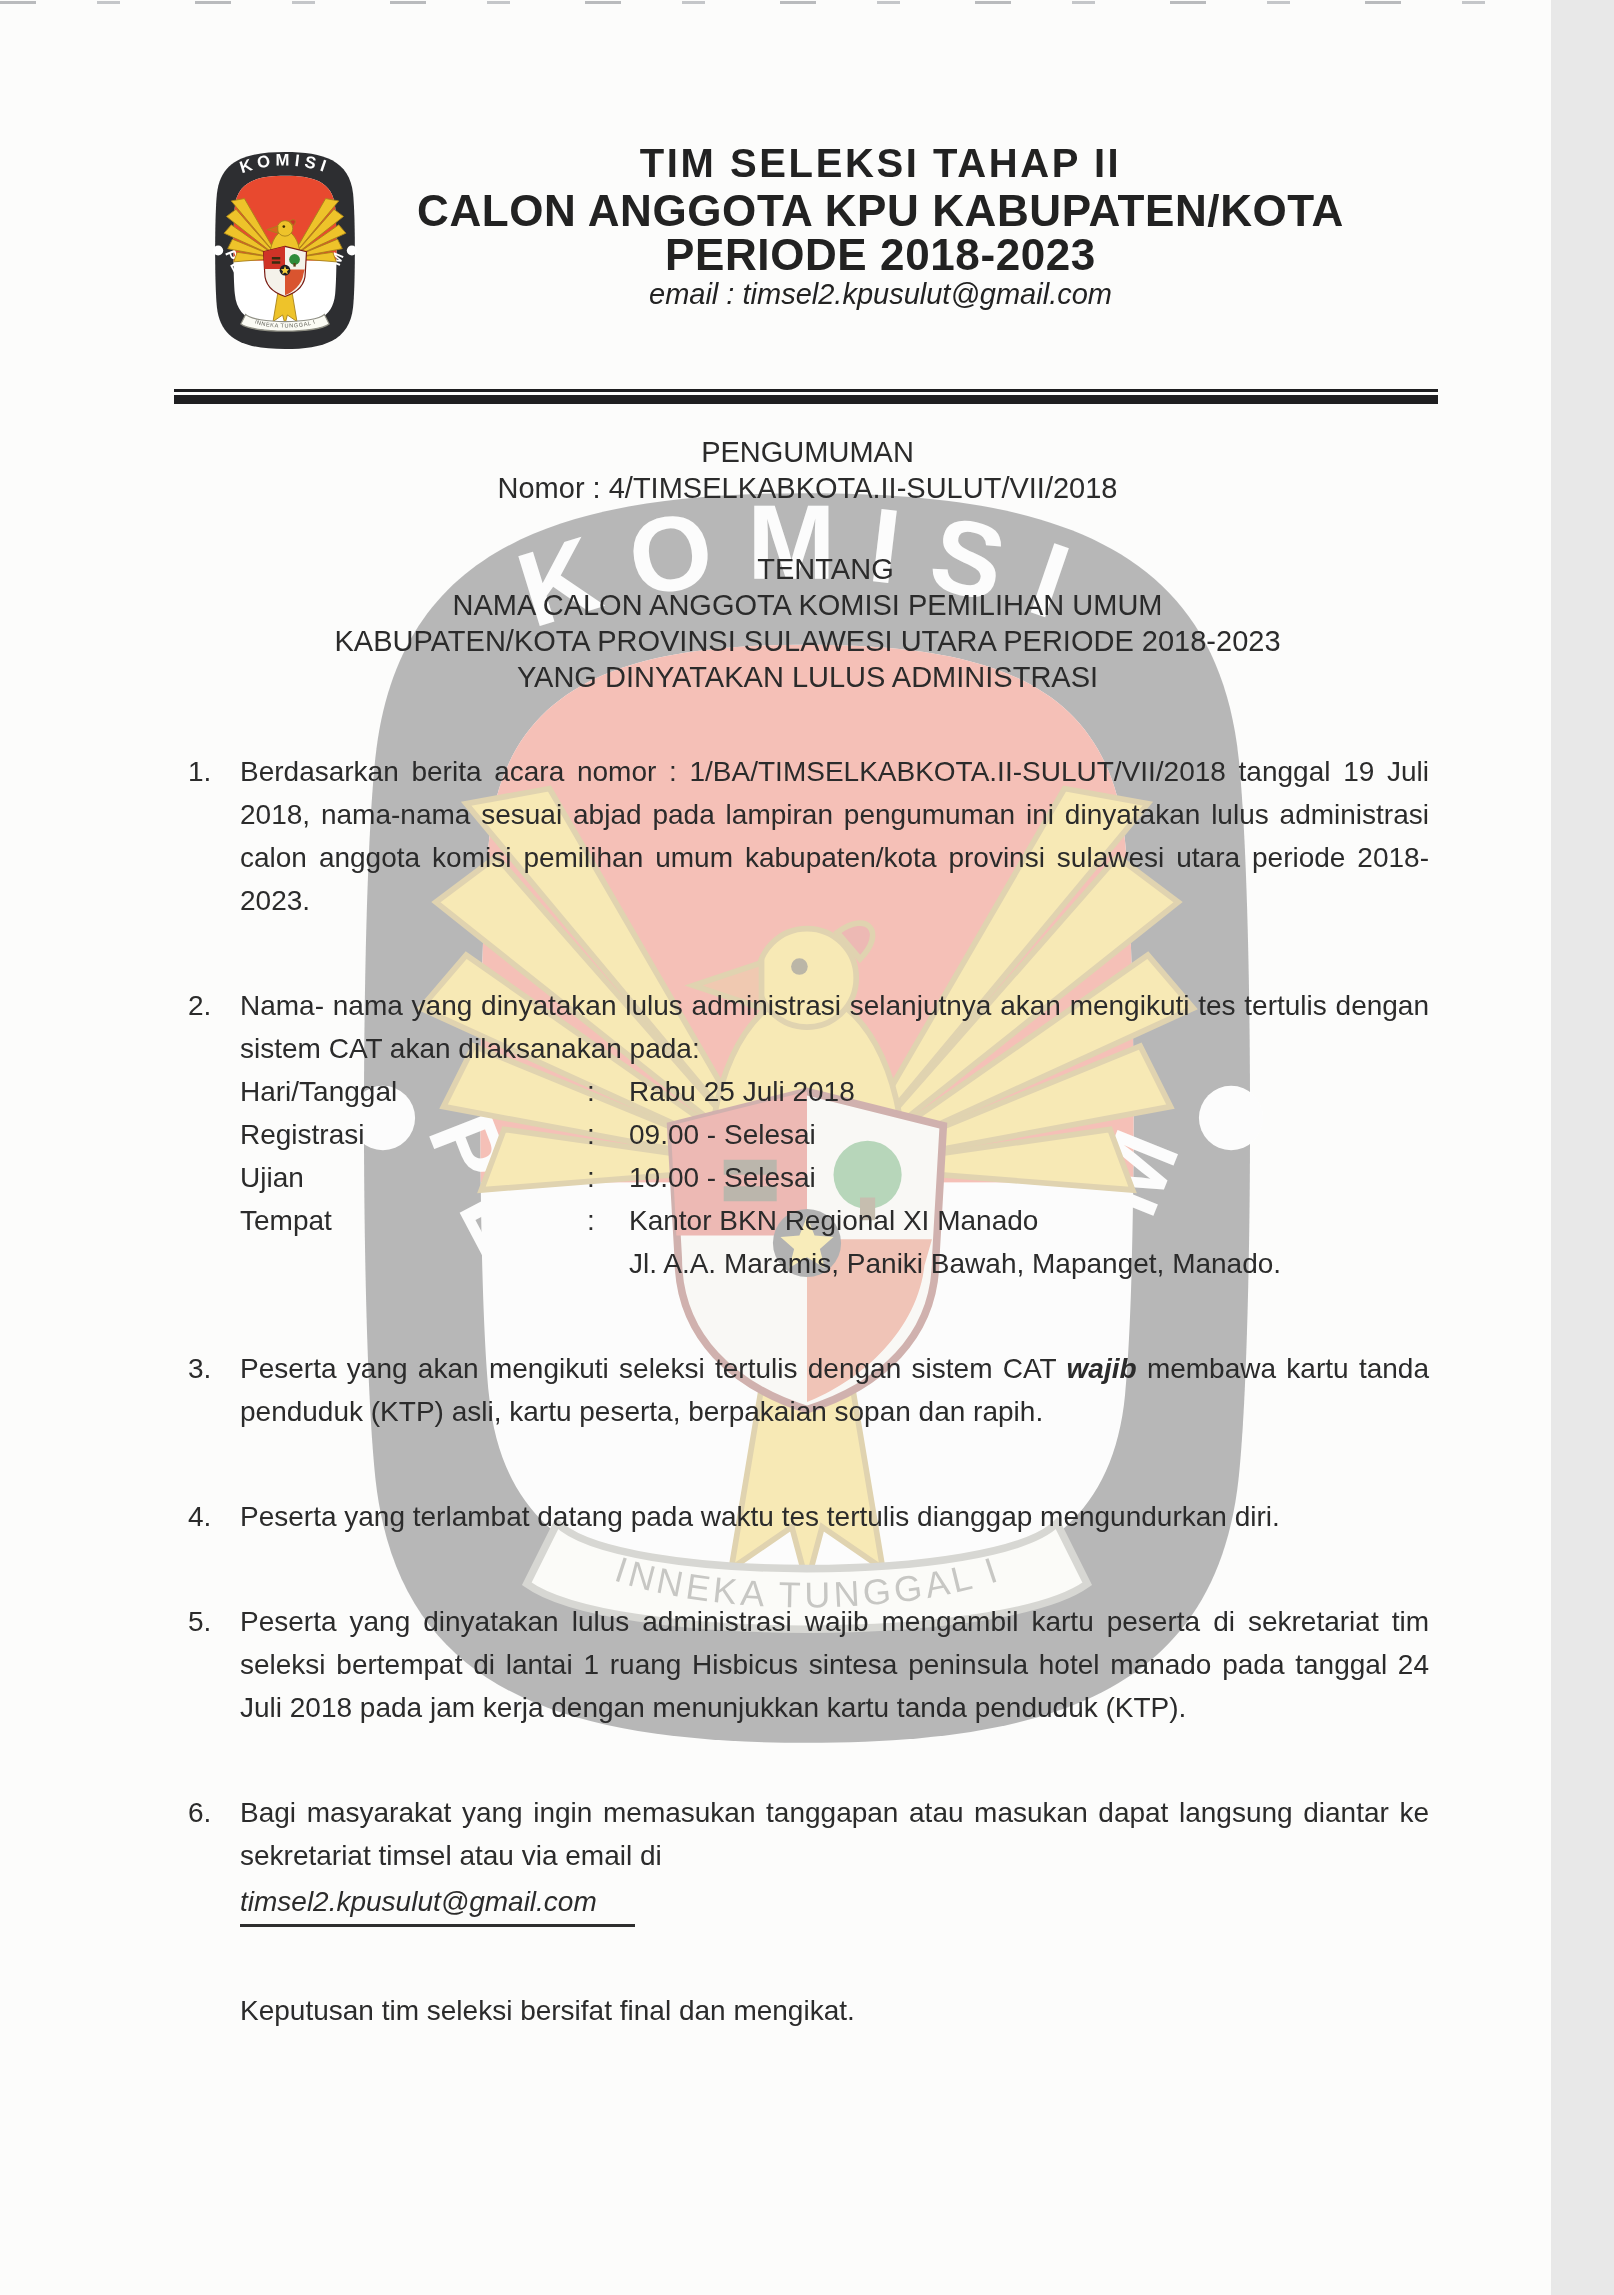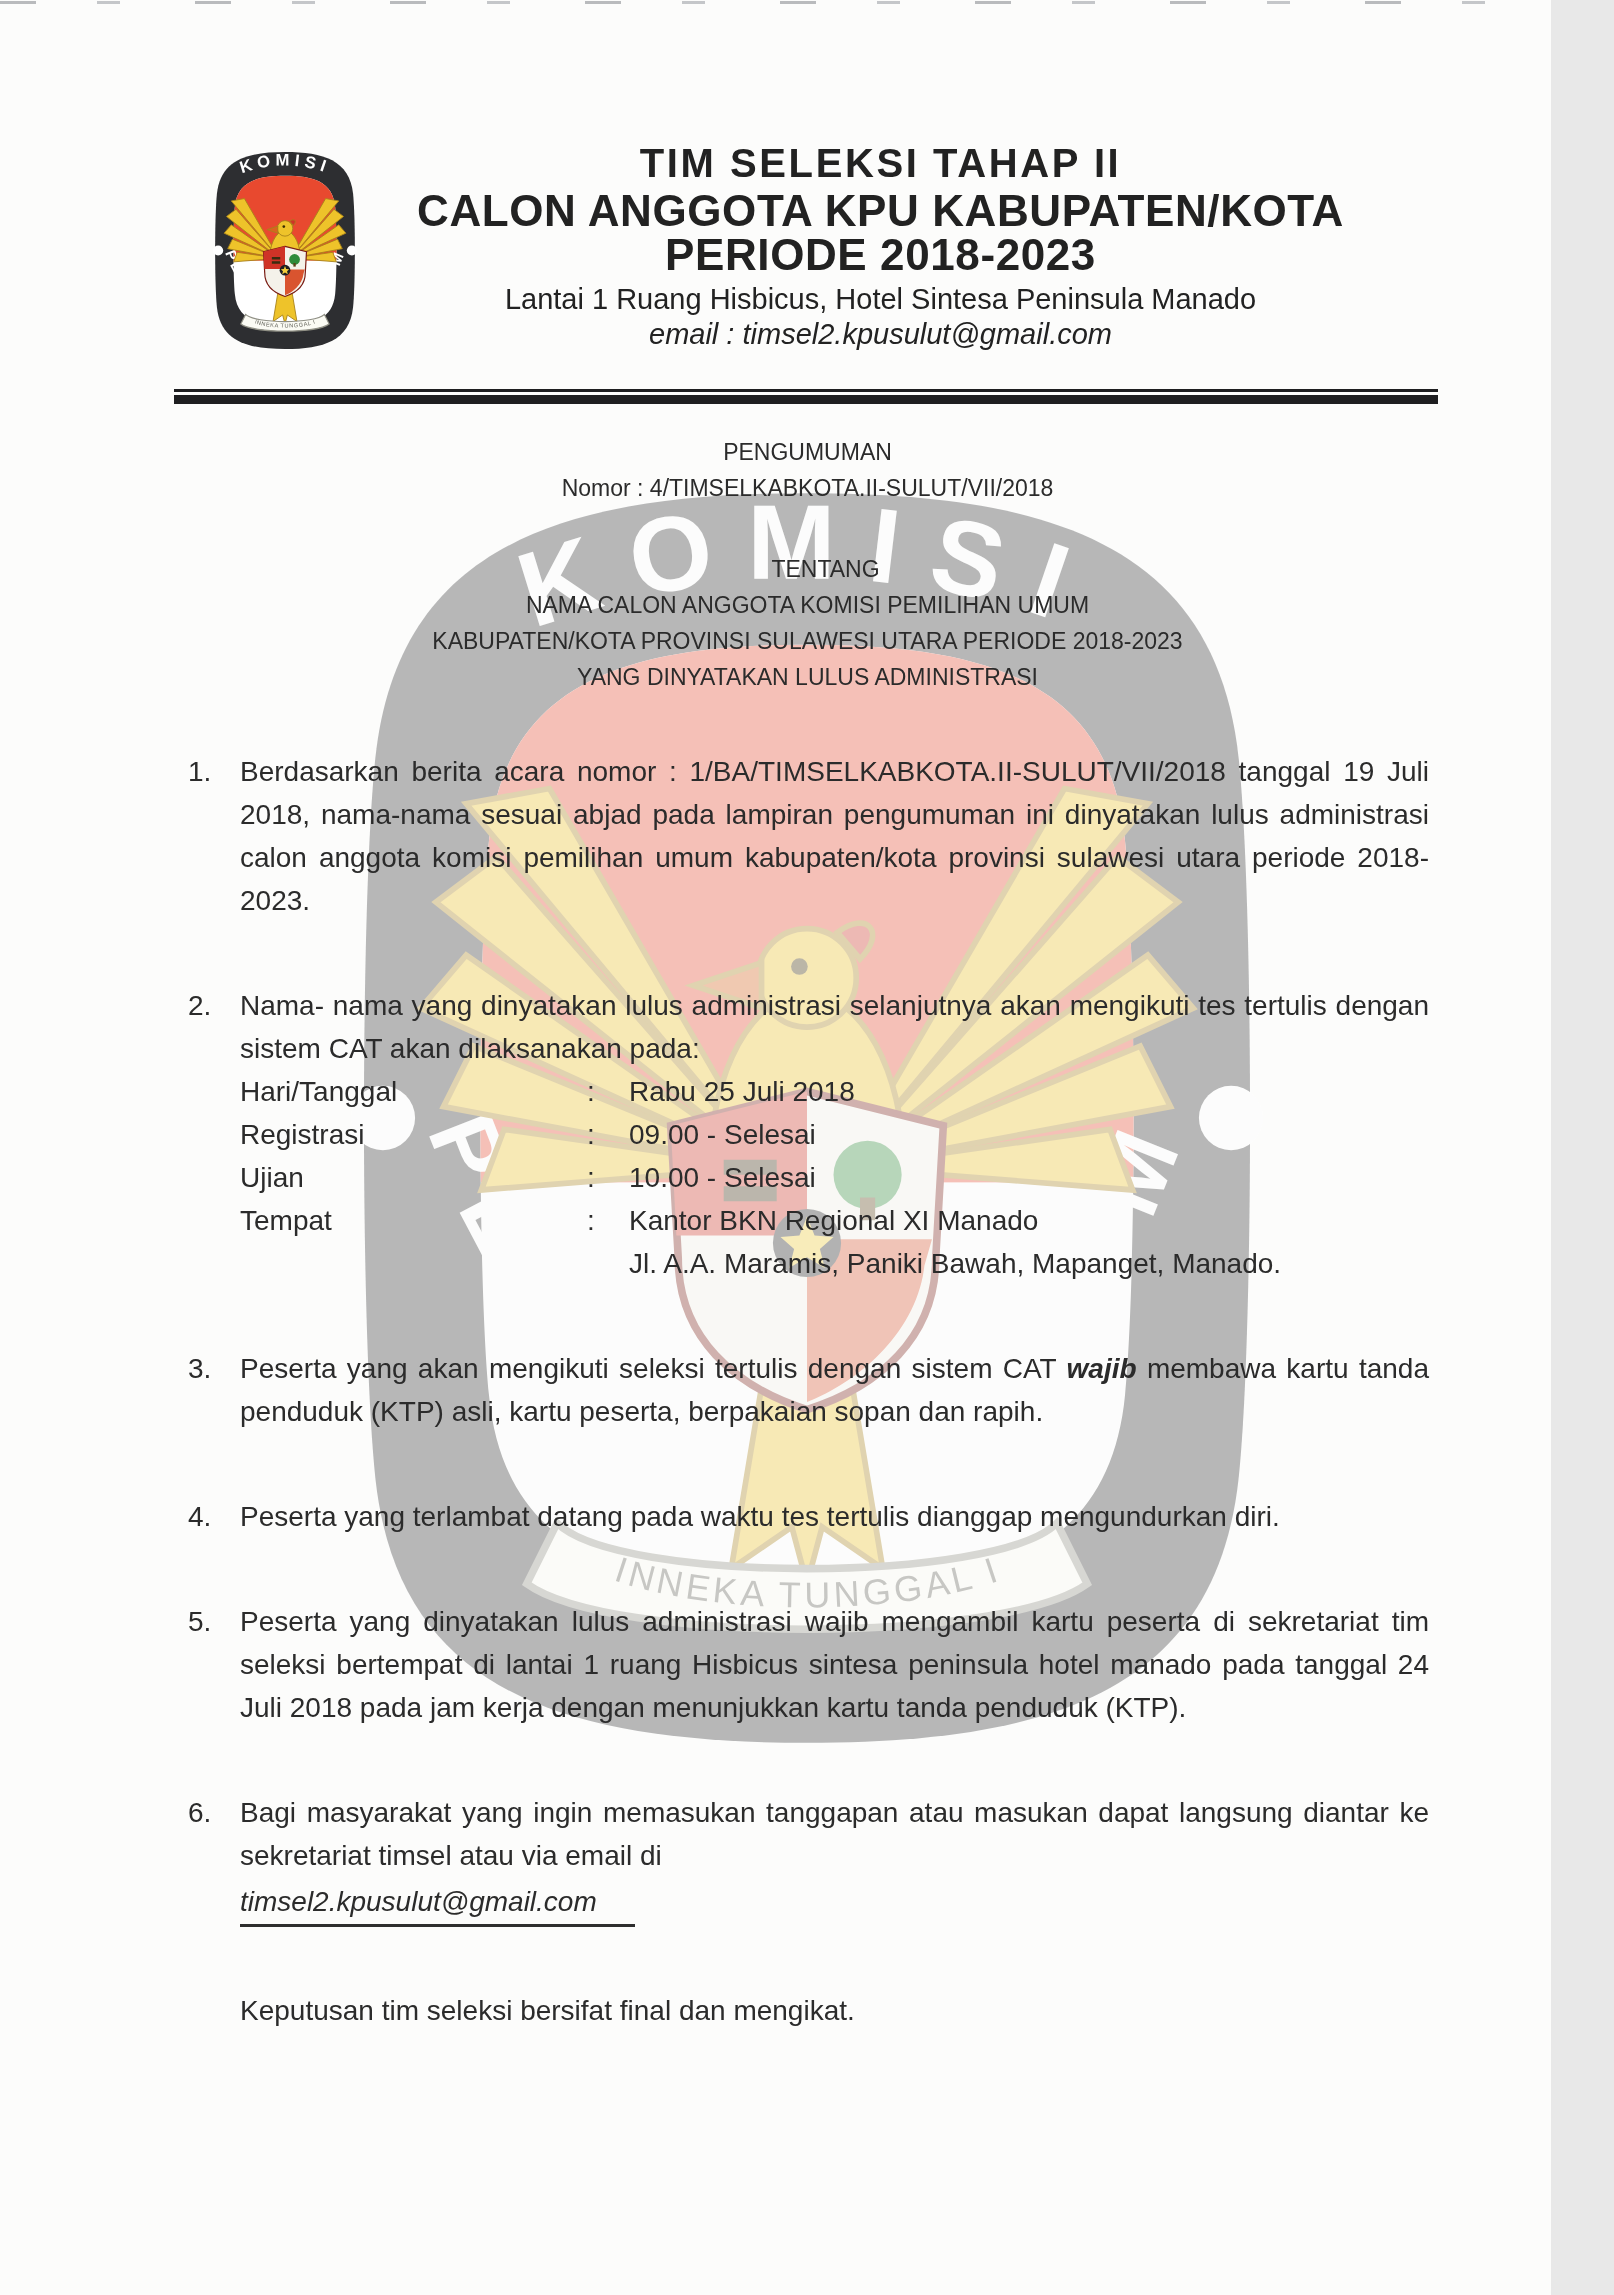--- a/index.html
+++ b/index.html
@@ -25,21 +25,21 @@
   .header-text{position:absolute; top:138px; left:390px; width:981px; text-align:center; color:#222;}
   .ht1{font-size:40px; font-weight:bold; letter-spacing:2.6px; line-height:51px; white-space:nowrap;}
   .ht2{font-size:44px; font-weight:bold; letter-spacing:0.6px; line-height:44px; white-space:nowrap;}
   .ht-addr{font-size:29px; line-height:36px; margin-top:3.9px; white-space:nowrap;}
   .ht-email{font-size:29px; font-style:italic; line-height:35px; white-space:nowrap;}
   .rule{position:absolute; top:389px; left:174px; width:1264px;}
   .rule-thin{height:3.2px; background:#1e1e20;}
   .rule-thick{height:8.4px; background:#1e1e20; margin-top:3.2px;}
   
   .doc{position:absolute; top:425px; left:0; width:1615px;}
-  .announce{text-align:center; font-size:23px; line-height:36px; color:#2b2b2b;}
+  .announce{text-align:center; font-size:29px; line-height:36px; color:#2b2b2b;}
   .announce .a-title{margin-top:9px;}
   .announce .a-about{margin-top:45px;margin-left:36px;}
   .items{margin:55px 186px 0 188px; font-size:28px; line-height:43px; color:#2b2b2b;}
   .item{display:grid; grid-template-columns:52px 1fr; margin-bottom:62px;}
   .item .num{text-align:left;}
   .item .txt p{margin:0; text-align:justify;}
   .schedule{display:grid; grid-template-columns:347px 42px 1fr;}
   .schedule span{display:block;}
   .closing{margin:0 186px 0 240px; font-size:28px; line-height:43px; color:#2b2b2b;}
   .email-link{
@@ -139,21 +139,20 @@
     <div class="logo-box">
       <svg viewBox="0 0 300 350">
           <use href="#kpu-logo"></use>
         </svg>
     </div>
 
     <div class="header-text">
       <div class="ht1">TIM SELEKSI TAHAP II</div>
       <div class="ht2">CALON ANGGOTA KPU KABUPATEN/KOTA</div>
       <div class="ht2">PERIODE 2018-2023</div>
-      <div class="ht-addr">Lantai 1 Ruang Hisbicus, Hotel Sintesa Peninsula Manado</div>
       <div class="ht-email">email : timsel2.kpusulut@gmail.com</div>
     </div>
 
     <div class="rule">
       <div class="rule-thin"></div>
       <div class="rule-thick"></div>
     </div>
 
     <div class="doc">
 

